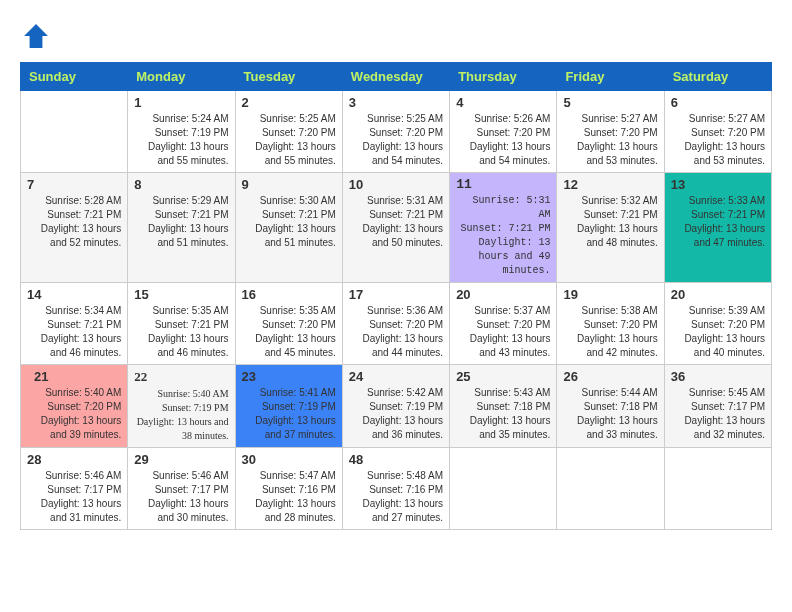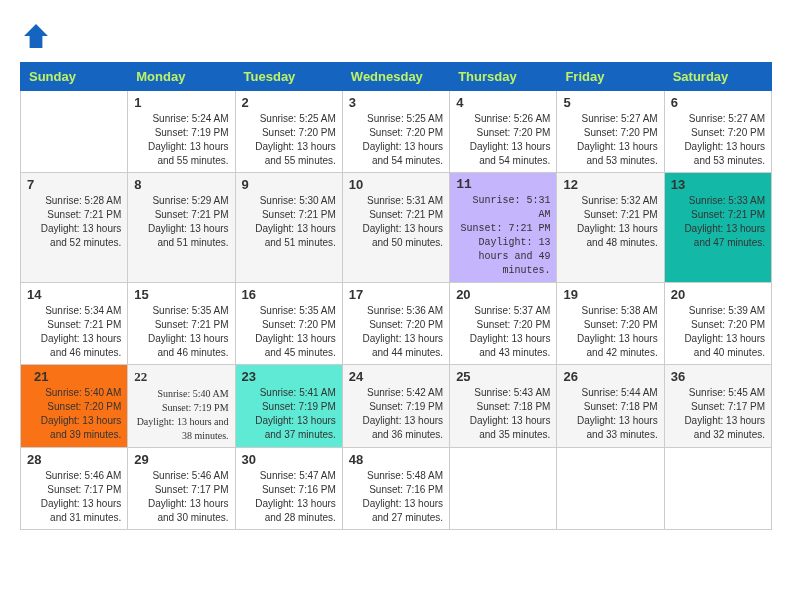--- a/index.html
+++ b/index.html
@@ -206,29 +206,29 @@
         <td>
           <div class="day-number">19</div>
           <div class="day-info">Sunrise: 5:38 AM<br>Sunset: 7:20 PM<br>Daylight: 13 hours and 42 minutes.</div>
         </td>
         <td>
           <div class="day-number">20</div>
           <div class="day-info">Sunrise: 5:39 AM<br>Sunset: 7:20 PM<br>Daylight: 13 hours and 40 minutes.</div>
         </td>
       </tr>
       <tr>
-        <td style="background: #f97316; padding-left: 13px;">
+        <td style="background: #fca5a5; padding-left: 13px;">
           <div class="day-number">21</div>
           <div class="day-info">Sunrise: 5:40 AM<br>Sunset: 7:20 PM<br>Daylight: 13 hours and 39 minutes.</div>
         </td>
         <td style="background: rgb(245, 245, 245); font-family: Liberation Serif, serif;">
           <div class="day-number">22</div>
           <div class="day-info">Sunrise: 5:40 AM<br>Sunset: 7:19 PM<br>Daylight: 13 hours and 38 minutes.</div>
         </td>
-        <td style="background: #5eead4;">
+        <td style="background: #3b82f6;">
           <div class="day-number">23</div>
           <div class="day-info">Sunrise: 5:41 AM<br>Sunset: 7:19 PM<br>Daylight: 13 hours and 37 minutes.</div>
         </td>
         <td style="background: rgb(245, 245, 245);">
           <div class="day-number">24</div>
           <div class="day-info">Sunrise: 5:42 AM<br>Sunset: 7:19 PM<br>Daylight: 13 hours and 36 minutes.</div>
         </td>
         <td style="background: rgb(245, 245, 245);">
           <div class="day-number">25</div>
           <div class="day-info">Sunrise: 5:43 AM<br>Sunset: 7:18 PM<br>Daylight: 13 hours and 35 minutes.</div>

